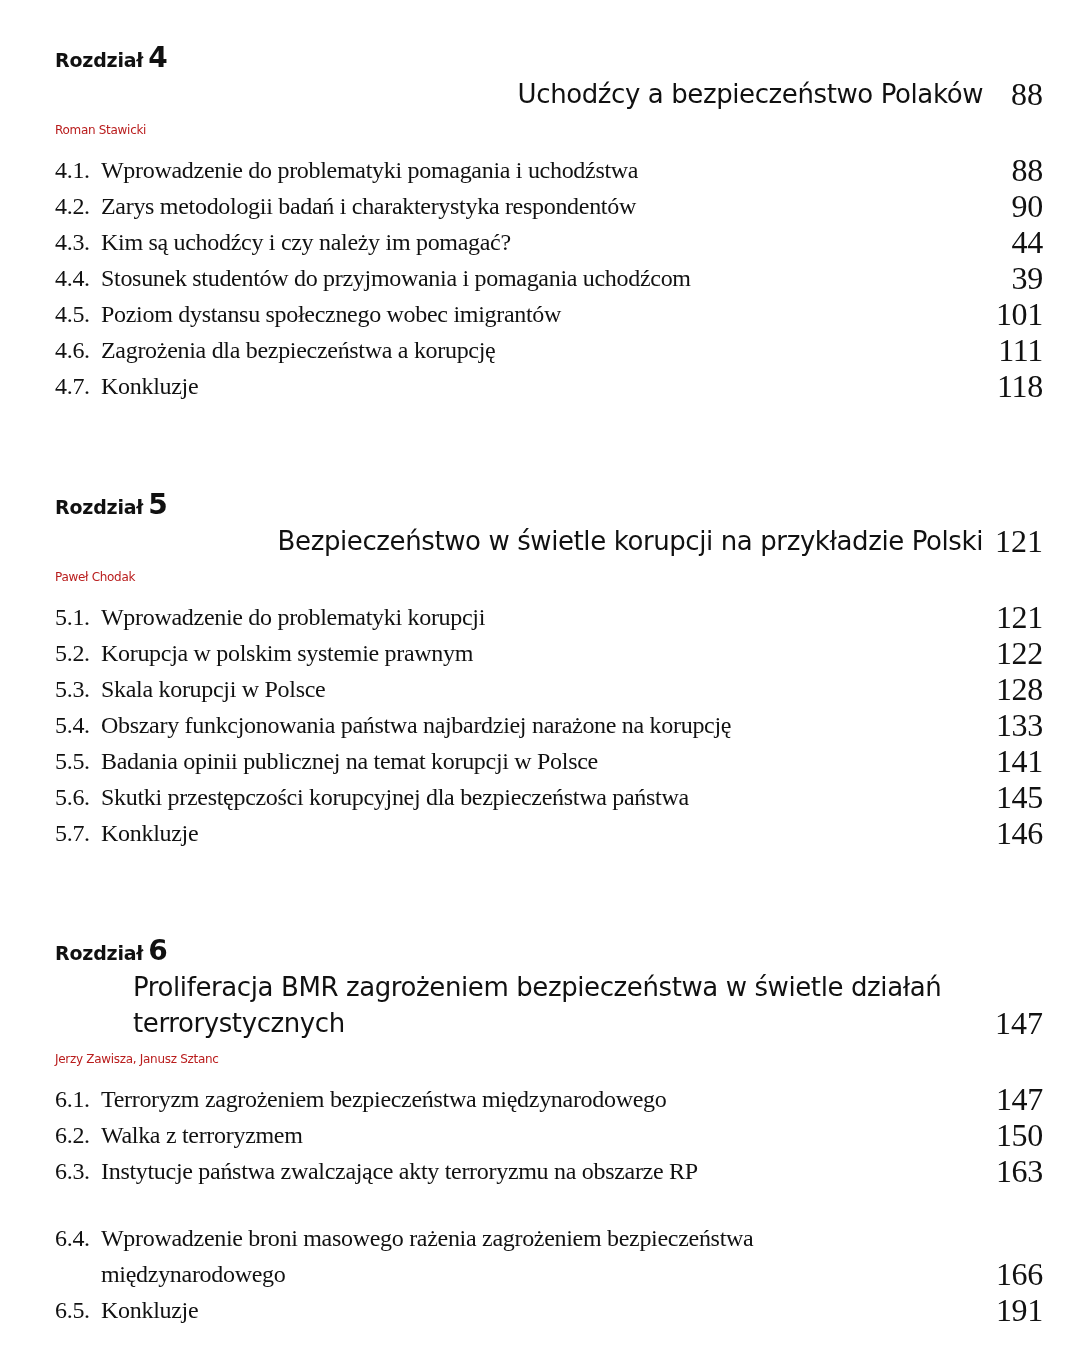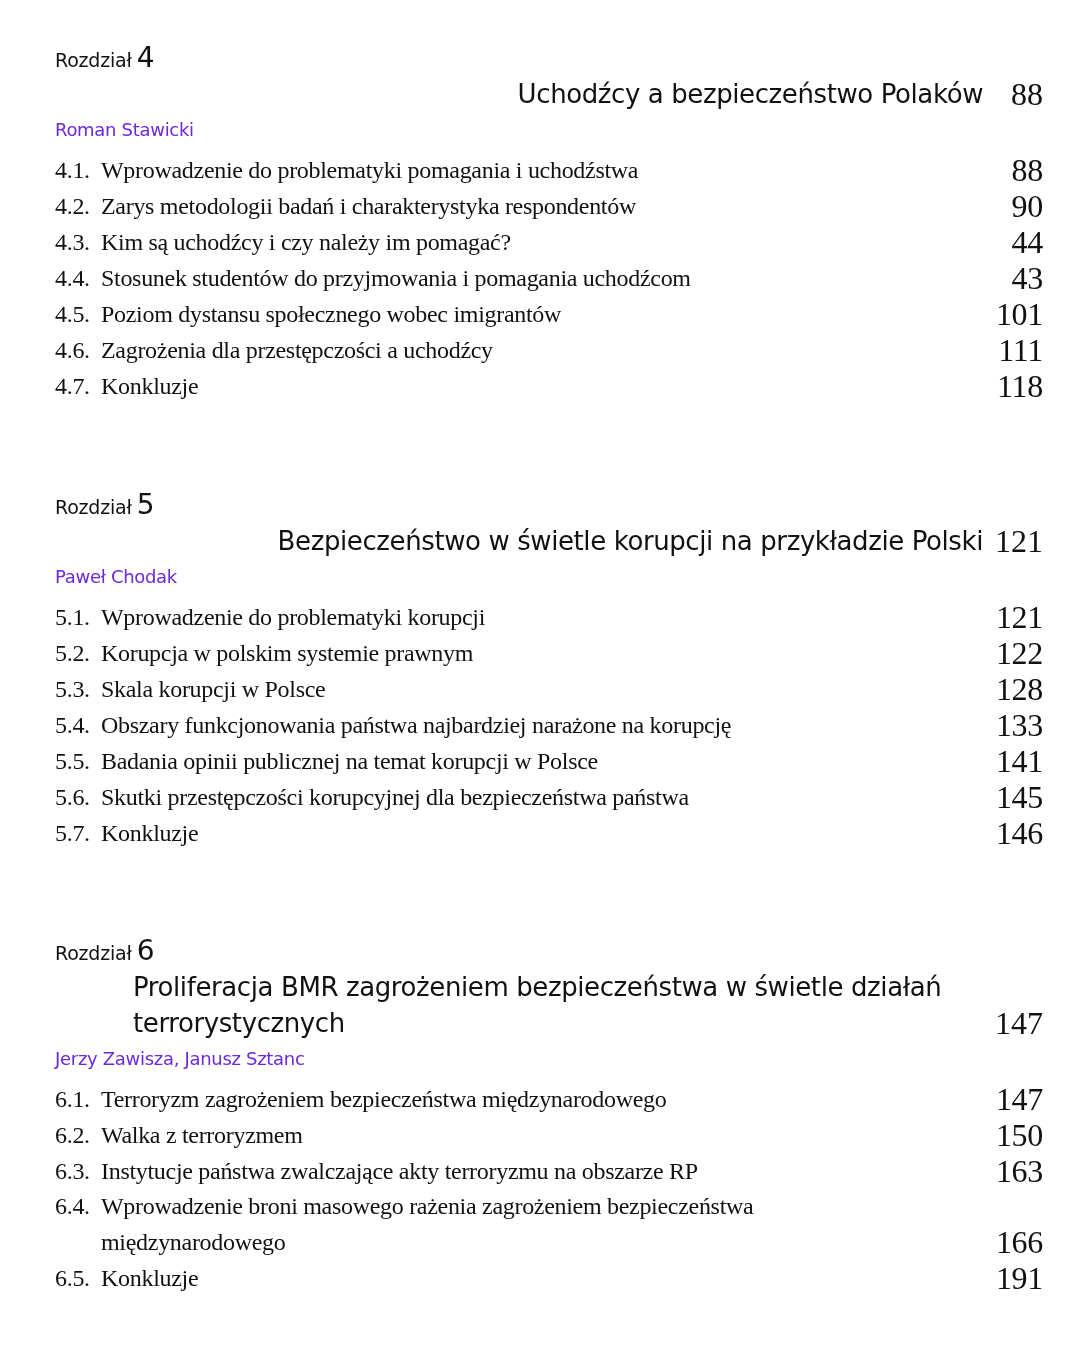--- a/index.html
+++ b/index.html
@@ -24,20 +24,21 @@
       position: relative;
     }
     .chapter-label {
       font-family: "DejaVu Sans", sans-serif;
       font-size: 19px;
       height: 36px;
       line-height: 36px;
       display: flex;
       align-items: baseline;
       letter-spacing: -0.2px;
+      font-weight: bold;
     }
     .chapter-label .num {
       font-size: 28px;
       margin-left: 5px;
     }
     .chapter-title-row {
       display: flex;
       justify-content: flex-end;
       align-items: flex-end;
     }
@@ -50,24 +51,24 @@
     }
     .page-num {
       font-family: "Liberation Serif", serif;
       font-size: 32px;
       line-height: 36px;
       text-align: right;
       min-width: 60px;
     }
     .author {
       font-family: "DejaVu Sans", sans-serif;
-      font-size: 18px;
+      font-size: 12px;
       line-height: 36px;
       height: 36px;
-      color: #6d28d9;
+      color: #b91c1c;
       letter-spacing: -0.3px;
     }
     .sections {
       margin-top: 4px;
     }
     .section-row {
       display: flex;
       justify-content: space-between;
       align-items: flex-end;
       font-family: "Liberation Serif", serif;
@@ -125,33 +126,33 @@
             <span class="section-no">4.3.</span>
             <span class="section-title">Kim są uchodźcy i czy należy im pomagać?</span>
           </span>
         <span class="page-num">44</span>
       </div>
       <div class="section-row">
         <span class="section-text">
             <span class="section-no">4.4.</span>
             <span class="section-title">Stosunek studentów do przyjmowania i pomagania uchodźcom</span>
           </span>
-        <span class="page-num">43</span>
+        <span class="page-num">39</span>
       </div>
       <div class="section-row">
         <span class="section-text">
             <span class="section-no">4.5.</span>
             <span class="section-title">Poziom dystansu społecznego wobec imigrantów</span>
           </span>
         <span class="page-num">101</span>
       </div>
       <div class="section-row">
         <span class="section-text">
             <span class="section-no">4.6.</span>
-            <span class="section-title">Zagrożenia dla przestępczości a uchodźcy</span>
+            <span class="section-title">Zagrożenia dla bezpieczeństwa a korupcję</span>
           </span>
         <span class="page-num">111</span>
       </div>
       <div class="section-row">
         <span class="section-text">
             <span class="section-no">4.7.</span>
             <span class="section-title">Konkluzje</span>
           </span>
         <span class="page-num">118</span>
       </div>
@@ -247,21 +248,21 @@
         <span class="page-num">150</span>
       </div>
       <div class="section-row">
         <span class="section-text">
             <span class="section-no">6.3.</span>
             <span class="section-title">Instytucje państwa zwalczające akty terroryzmu na obszarze RP</span>
           </span>
         <span class="page-num">163</span>
       </div>
       <div class="section-row">
-        <span class="section-text" style="max-width: 790px;">
+        <span class="section-text" style="max-width: 790px; margin-top: 32px;">
             <span class="section-no">6.4.</span>
             <span class="section-title">Wprowadzenie broni masowego rażenia zagrożeniem bezpieczeństwa międzynarodowego</span>
           </span>
         <span class="page-num">166</span>
       </div>
       <div class="section-row">
         <span class="section-text">
             <span class="section-no">6.5.</span>
             <span class="section-title">Konkluzje</span>
           </span>

